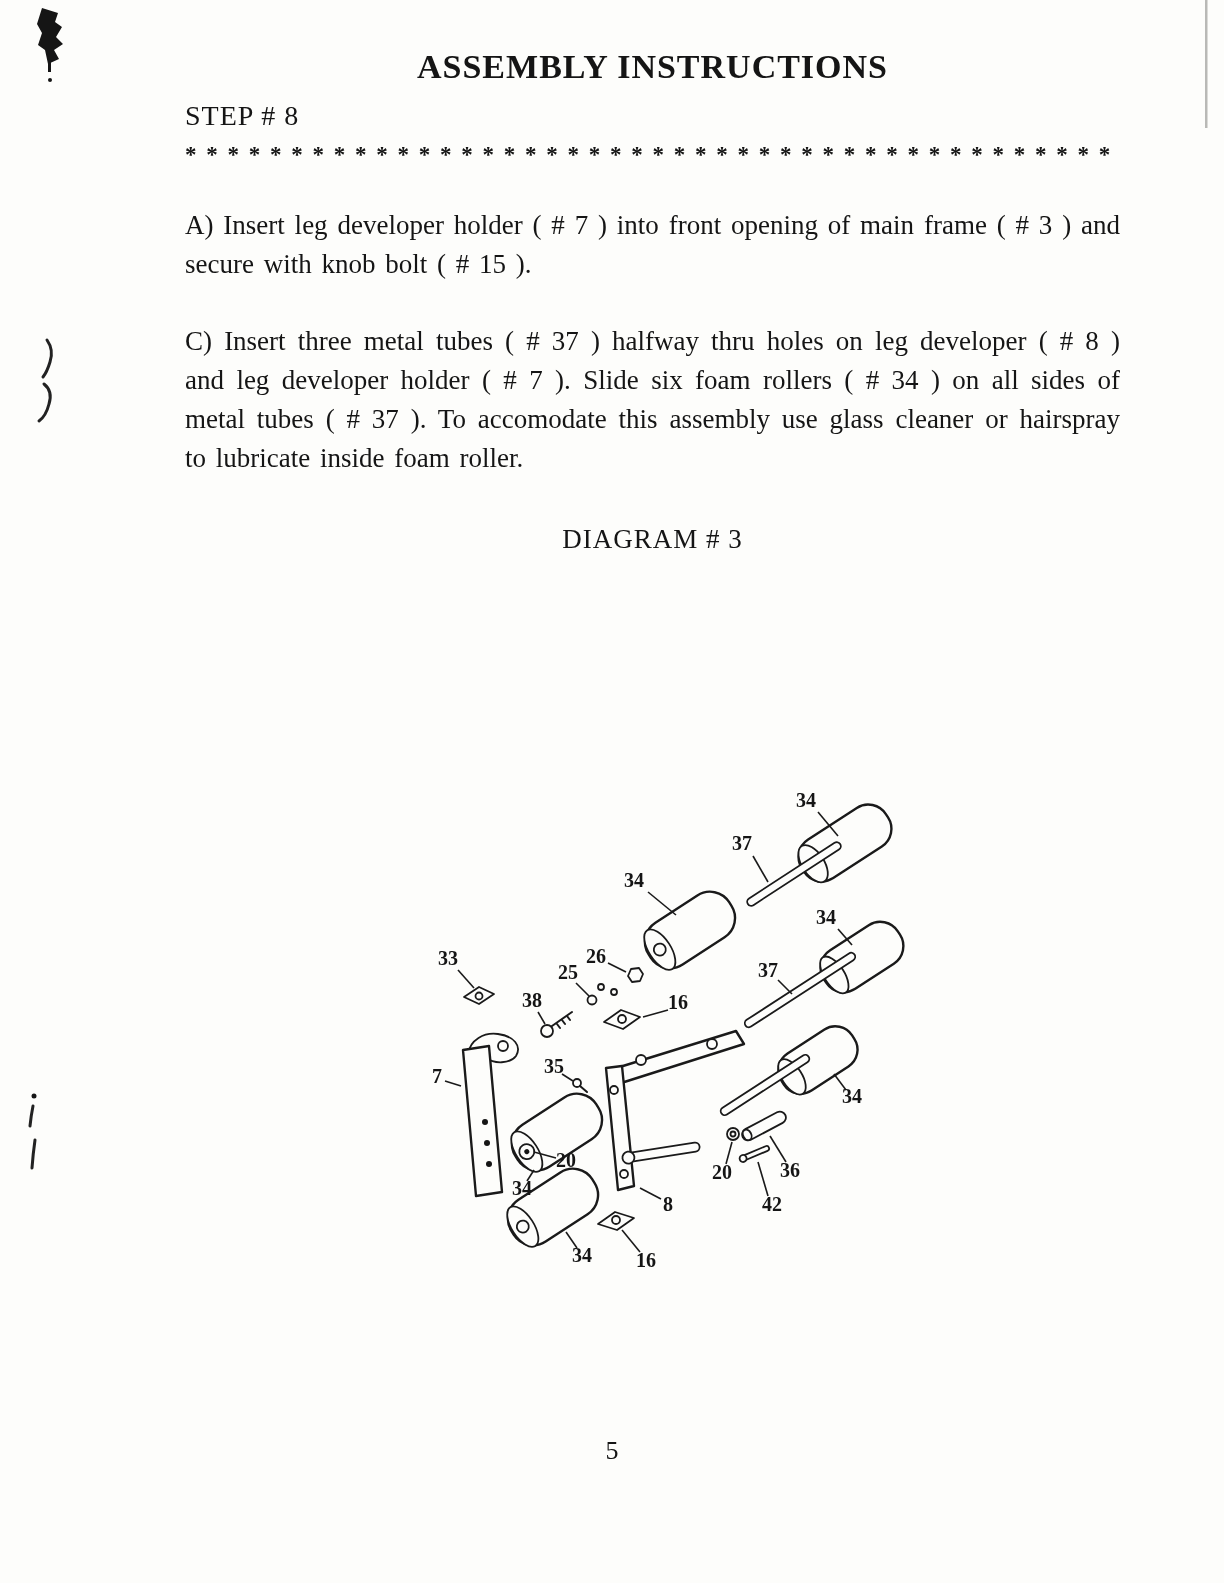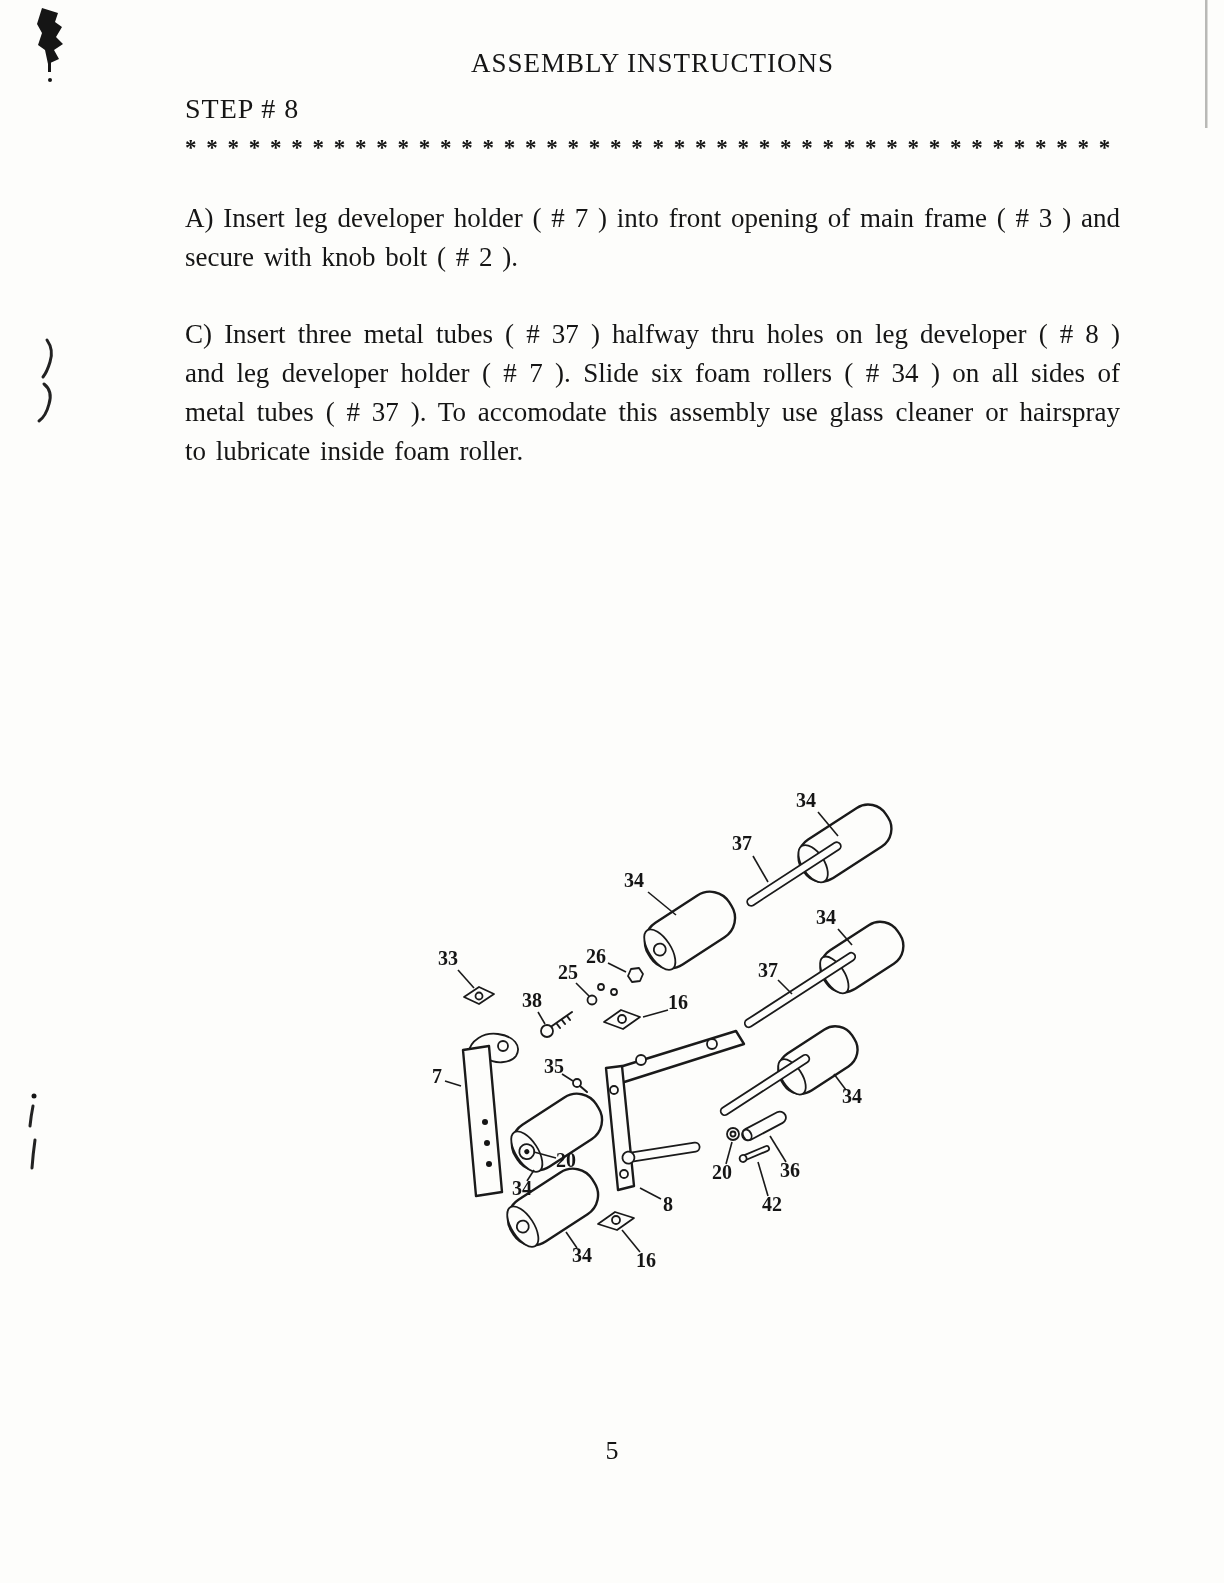--- a/index.html
+++ b/index.html
@@ -11,21 +11,21 @@
     font-family:"Liberation Serif", serif;
     color:#151515;
     overflow:hidden;
   }
   .content{
     position:absolute;left:185px;top:0;width:935px;
   }
   .doc-title{
     margin-top:48px;
     text-align:center;
-    font-size:27px;font-weight:normal;letter-spacing:1px;
+    font-size:34px;font-weight:bold;letter-spacing:1px;
   }
   .step-label{
     margin-top:14px;
     font-size:28px;
     letter-spacing:1px;
   }
   .separator{
     margin-top:10px;
     font-size:23px;font-weight:bold;
     white-space:nowrap;overflow:hidden;
@@ -61,22 +61,23 @@
 </style>
 </head>
 <body>
 
 <div class="page">
 
   <div class="content">
     <div class="doc-title">ASSEMBLY INSTRUCTIONS</div>
     <div class="step-label">STEP # 8</div>
     <div class="separator">* * * * * * * * * * * * * * * * * * * * * * * * * * * * * * * * * * * * * * * * * * * * * * * *</div>
-    <div class="para">A) Insert leg developer holder ( # 7 ) into front opening of main frame ( # 3 ) and secure with knob bolt ( # 2 ).</div>
+    <div class="para">A) Insert leg developer holder ( # 7 ) into front opening of main frame ( # 3 ) and secure with knob bolt ( # 15 ).</div>
     <div class="para">C) Insert three metal tubes ( # 37 ) halfway thru holes on leg developer ( # 8 ) and leg developer holder ( # 7 ).  Slide six foam rollers ( # 34 ) on all sides of metal tubes ( # 37 ).  To accomodate this assembly use glass cleaner or hairspray to lubricate inside foam roller.</div>
+    <div class="diagram-title">DIAGRAM # 3</div>
   </div>
 
   <svg class="diagram-svg" viewBox="0 0 1224 1583" xmlns="http://www.w3.org/2000/svg">
 
     <g>
       <path class="inkfill" d="M42 8 l16 5 -3 9 7 5 -6 10 7 7 -9 6 5 9 -11 5 -3 -14 -7 -5 4 -12 -5 -9 z"></path>
       <rect class="inkfill" x="48" y="60" width="3" height="12"></rect>
       <circle class="inkfill" cx="50" cy="80" r="2"></circle>
     </g>
     <g fill="none" stroke="#222" stroke-width="3" stroke-linecap="round">

